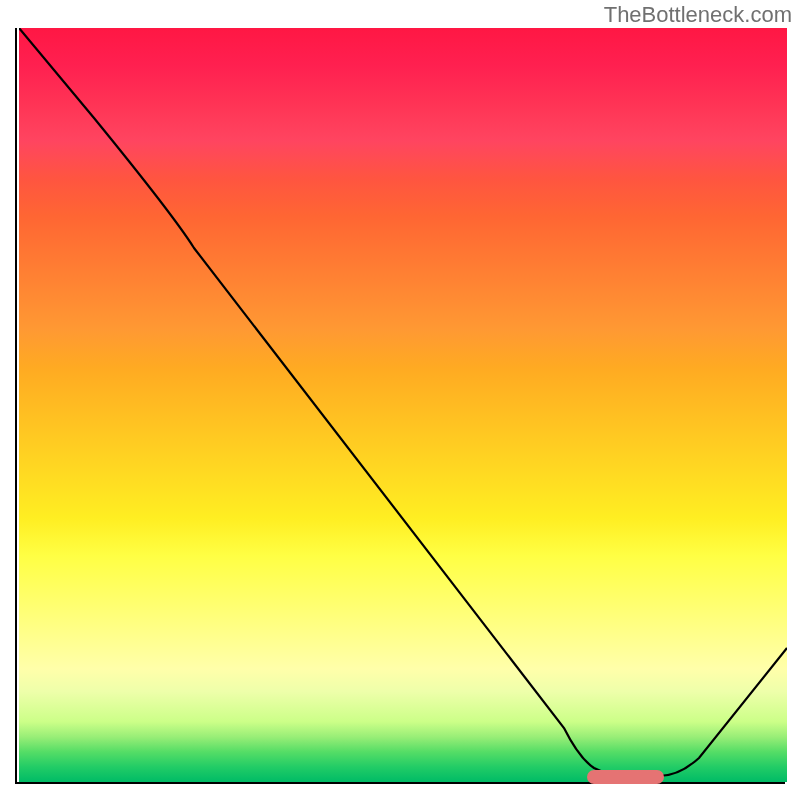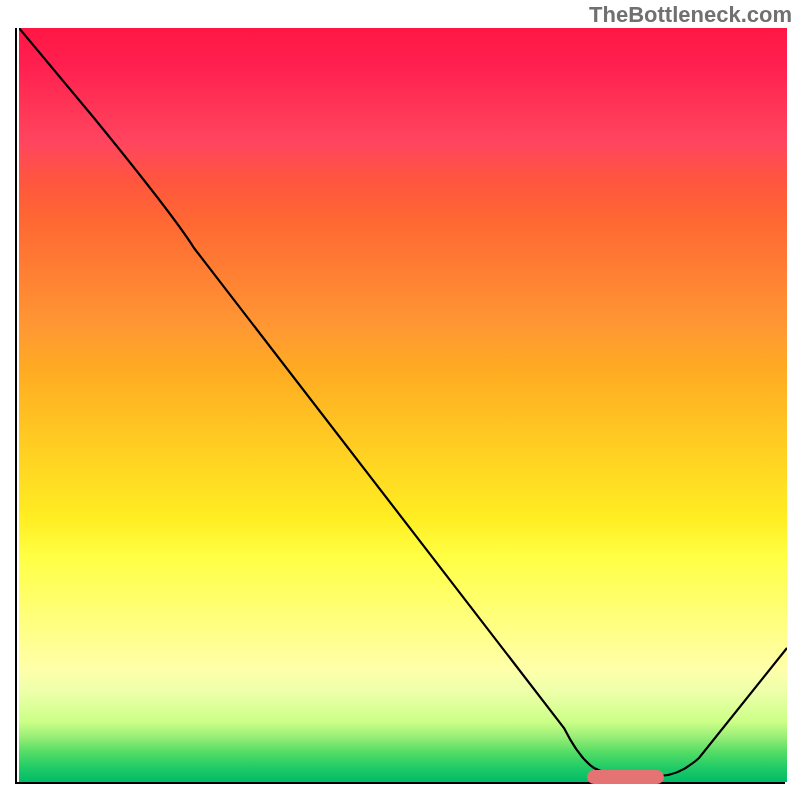--- a/index.html
+++ b/index.html
@@ -13,21 +13,21 @@
       background: #ffffff;
       font-family: Arial, sans-serif;
       position: relative;
     }
     .watermark {
       position: absolute;
       top: 2px;
       right: 8px;
       color: #707070;
       font-size: 22px;
-      font-weight: bold;
+      font-weight: normal;
       z-index: 10;
     }
     .chart-container {
       position: absolute;
       top: 28px;
       left: 15px;
       width: 770px;
       height: 756px;
     }
     .plot-area {

